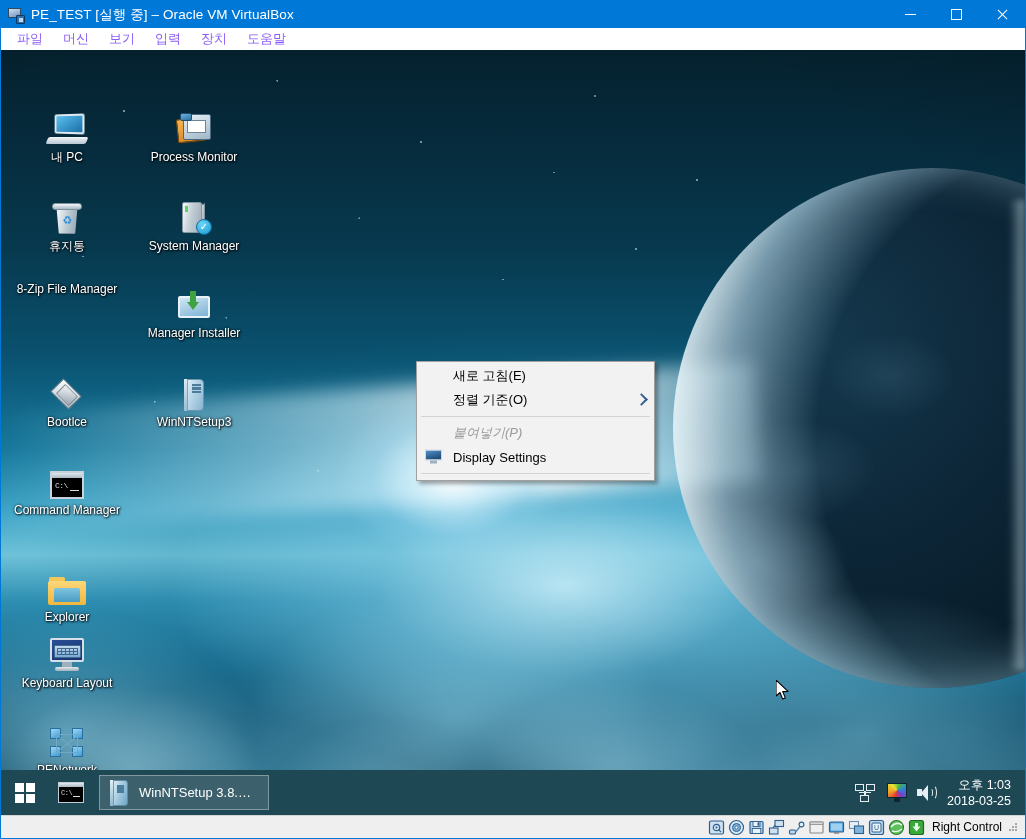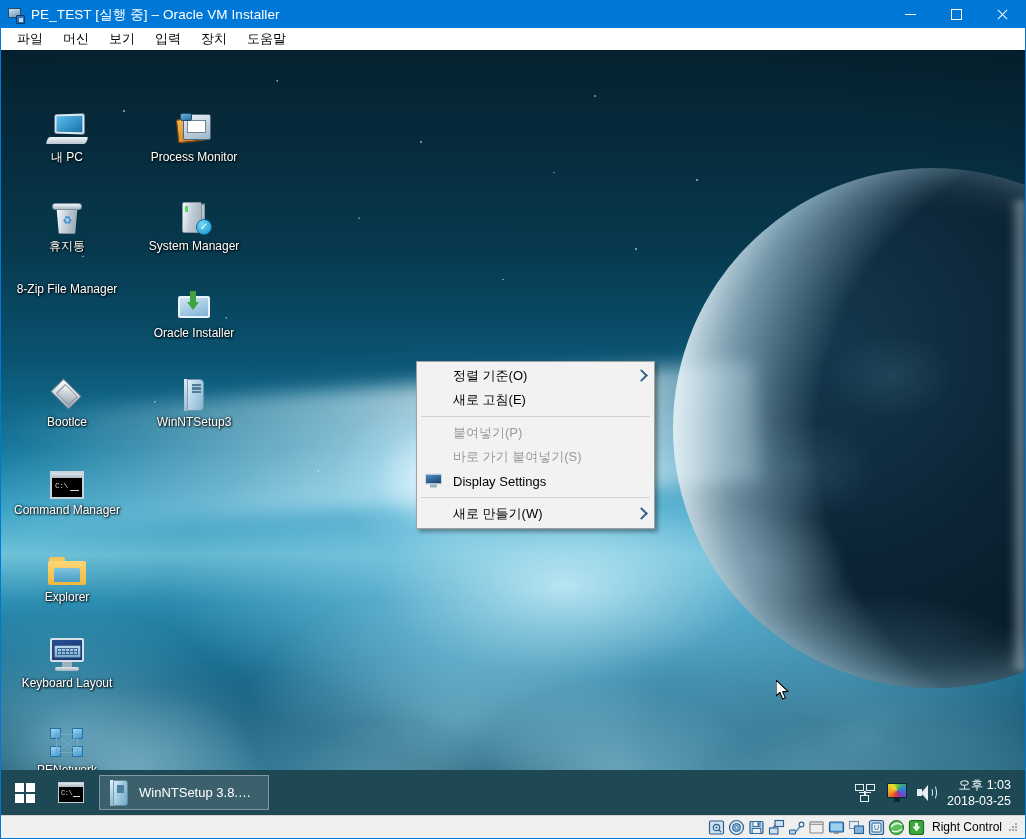--- a/index.html
+++ b/index.html
@@ -50,21 +50,21 @@
   }
   .tb-btn .cls::before { transform: rotate(45deg); }
   .tb-btn .cls::after  { transform: rotate(-45deg); }
 
   
   .menubar {
     height: 22px; background: #ffffff; display: flex; align-items: center;
     padding-left: 6px; flex: none; border-bottom: 1px solid #ffffff;
   }
   .menubar .mi {
-    font-size: 13px; color: #000000; padding: 1px 10px; white-space: nowrap; cursor: default;
+    font-size: 13px; color: #8b5cf6; padding: 1px 10px; white-space: nowrap; cursor: default;
   }
 
   
   .guest {
     flex: 1 1 auto; position: relative; overflow: hidden;
     background: #062b3c;
   }
   
   .wp-sky {
     position: absolute; inset: 0;
@@ -285,21 +285,21 @@
   .ctxmenu {
     position: absolute; left: 415px; top: 311px; width: 239px;
     background: #f2f2f2; border: 1px solid #a0a0a0;
     box-shadow: 3px 3px 4px rgba(0,0,0,.35);
     padding: 2px 0 2px 0; font-size: 13px; color: #000;
   }
   .ctx-item {
     height: 24px; display: flex; align-items: center; position: relative;
     padding-left: 36px; padding-right: 8px; white-space: nowrap; cursor: default;
   }
-  .ctx-item.disabled { color: #9a9a9a; }
+  .ctx-item.disabled { color: #9a9a9a; font-style: italic; }
   .ctx-item .arrow {
     position: absolute; right: 12px; top: 50%; transform: translateY(-50%);
     width: 0; height: 0;
   }
   .ctx-item .arrow::before {
     content: ""; position: absolute; left: -5px; top: -5px;
     width: 7px; height: 7px; border-right: 2px solid #3a5f8f; border-top: 2px solid #3a5f8f;
     transform: rotate(45deg);
   }
   .ctx-sep { height: 1px; background: #d3d3d3; margin: 4px 4px; }
@@ -393,21 +393,21 @@
 </head>
 <body>
 
 <div id="vbox-window">
 
   <div class="titlebar">
     <div class="tb-icon">
       <span class="scr"></span>
         <span class="badge"></span>
     </div>
-    <div class="tb-title">PE_TEST [실행 중] – Oracle VM Installer</div>
+    <div class="tb-title">PE_TEST [실행 중] – Oracle VM VirtualBox</div>
     <div class="tb-spacer"></div>
     <div class="tb-btns">
       <div class="tb-btn">
           <span class="min"></span>
         </div>
       <div class="tb-btn">
           <span class="max"></span>
         </div>
       <div class="tb-btn">
           <span class="cls"></span>
@@ -487,21 +487,21 @@
         <div class="lbl">8-Zip File Manager</div>
       </div>
 
       <div class="dicon" style="left:129px;top:228px">
         <div class="gl">
             <div class="ic ic-wi">
           <span class="mon"></span>
               <span class="arrw"></span>
             </div>
           </div>
-        <div class="lbl">Oracle Installer</div>
+        <div class="lbl">Manager Installer</div>
       </div>
 
       <div class="dicon" style="left:2px;top:317px">
         <div class="gl">
             <div class="ic ic-boot">
           <span class="d"></span>
               <span class="d2"></span>
             </div>
           </div>
         <div class="lbl">Bootlce</div>
@@ -522,21 +522,21 @@
         <div class="gl">
             <div class="ic ic-cmd">
           <span class="bar"></span>
               <span class="tx">C:\</span>
               <span class="ul"></span>
             </div>
           </div>
         <div class="lbl">Command Manager</div>
       </div>
 
-      <div class="dicon" style="left:2px;top:492px">
+      <div class="dicon" style="left:2px;top:512px">
         <div class="gl">
             <div class="ic ic-exp">
           <span class="tab"></span>
               <span class="bd"></span>
               <span class="in"></span>
             </div>
           </div>
         <div class="lbl">Explorer</div>
       </div>
 
@@ -566,48 +566,41 @@
           <span class="l" style="left:7px;top:7px;width:25px;height:1px;transform:rotate(38deg);transform-origin:0 0"></span>
           <span class="l" style="left:7px;top:25px;width:25px;height:1px;transform:rotate(-38deg);transform-origin:0 0"></span>
         </div>
           </div>
         <div class="lbl">PENetwork</div>
       </div>
     </div>
 
     <div class="ctxmenu">
       <div class="ctx-item">
+        <span>새로 고침(E)</span>
+      </div>
+      <div class="ctx-item">
         <span>정렬 기준(O)</span>
         <span class="arrow"></span>
       </div>
-      <div class="ctx-item">
-        <span>새로 고침(E)</span>
-      </div>
 
       <div class="ctx-sep"></div>
 
       <div class="ctx-item disabled">
         <span>붙여넣기(P)</span>
-      </div>
-      <div class="ctx-item disabled">
-        <span>바로 가기 붙여넣기(S)</span>
       </div>
       <div class="ctx-item">
         <span class="ctx-ico">
           <span class="mini-mon"><span class="s"></span><span class="f"></span></span>
         </span>
         <span>Display Settings</span>
       </div>
 
       <div class="ctx-sep"></div>
 
-      <div class="ctx-item">
-        <span>새로 만들기(W)</span>
-        <span class="arrow"></span>
-      </div>
     </div>
 
     <div class="cursor">
       <svg width="14" height="21" viewBox="0 0 14 21">
         <polygon points="0,0 0,16 4,12.5 6.6,19 9.3,17.9 6.7,11.6 12,11.4" fill="#ffffff" stroke="#000000" stroke-width="1.1" stroke-linejoin="round"></polygon>
       </svg>
     </div>
 
     <div class="taskbar">
       <div class="tb-start">

